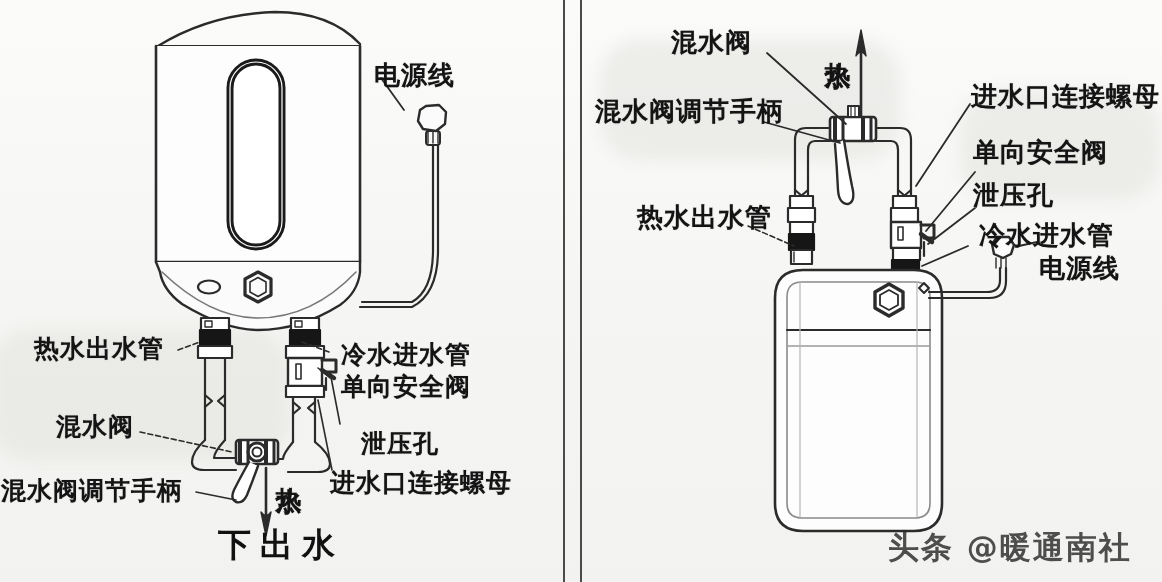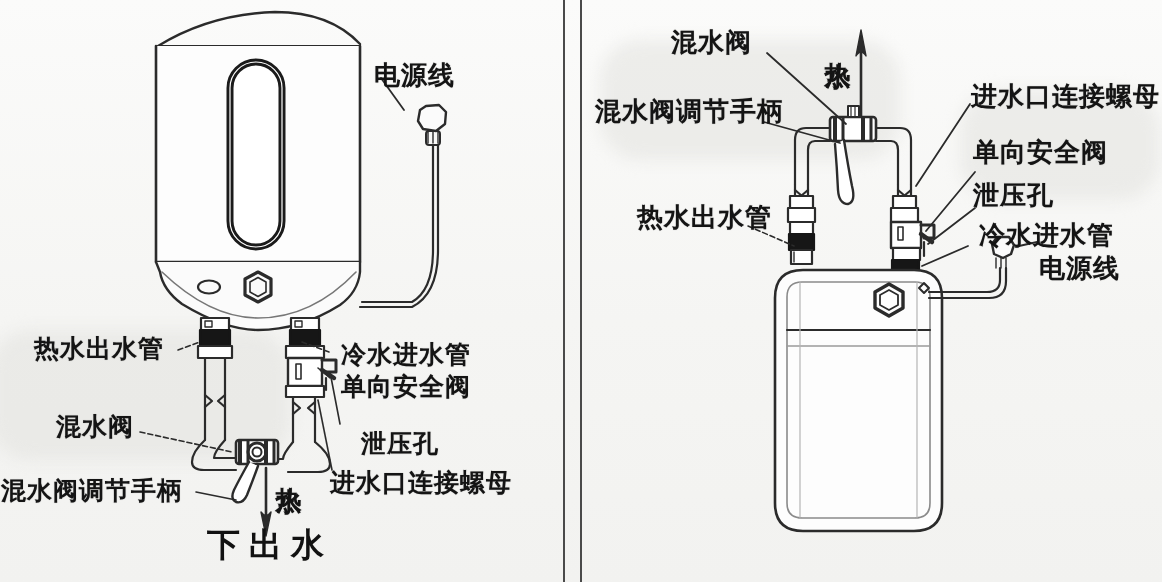--- a/index.html
+++ b/index.html
@@ -32,20 +32,21 @@
     font-family:"DejaVu Sans","Liberation Sans",sans-serif;
     text-shadow:0 0 1px rgba(20,20,20,0.35);
   }
   .s26{font-size:26px;}
   .s25{font-size:25px;}
 
   .caption{
     position:absolute;color:#111;font-weight:700;
     letter-spacing:9px;font-size:33px;
     font-family:"DejaVu Sans","Liberation Sans",sans-serif;
+    margin-left:11px;
   }
   .fignum{
     position:absolute;color:#111;font-weight:700;
     letter-spacing:4px;font-size:31px;
   }
   .vertical{
     writing-mode:vertical-rl;text-orientation:upright;
     letter-spacing:2px;line-height:1.0;
   }
   .watermark{
@@ -278,15 +279,16 @@
 
     <div class="lbl s26" style="left:391px;top:178px;">泄压孔</div>
 
     <div class="lbl s26" style="left:55px;top:200px;">热水出水管</div>
 
     <div class="lbl s26" style="left:397px;top:218px;">冷水进水管</div>
 
     <div class="lbl s26" style="left:457px;top:251px;">电源线</div>
 
 
+    <div class="watermark" style="left:306px;top:527px;">头条 @暖通南社</div>
   </div>
 
 </div>
 
 </body></html>

